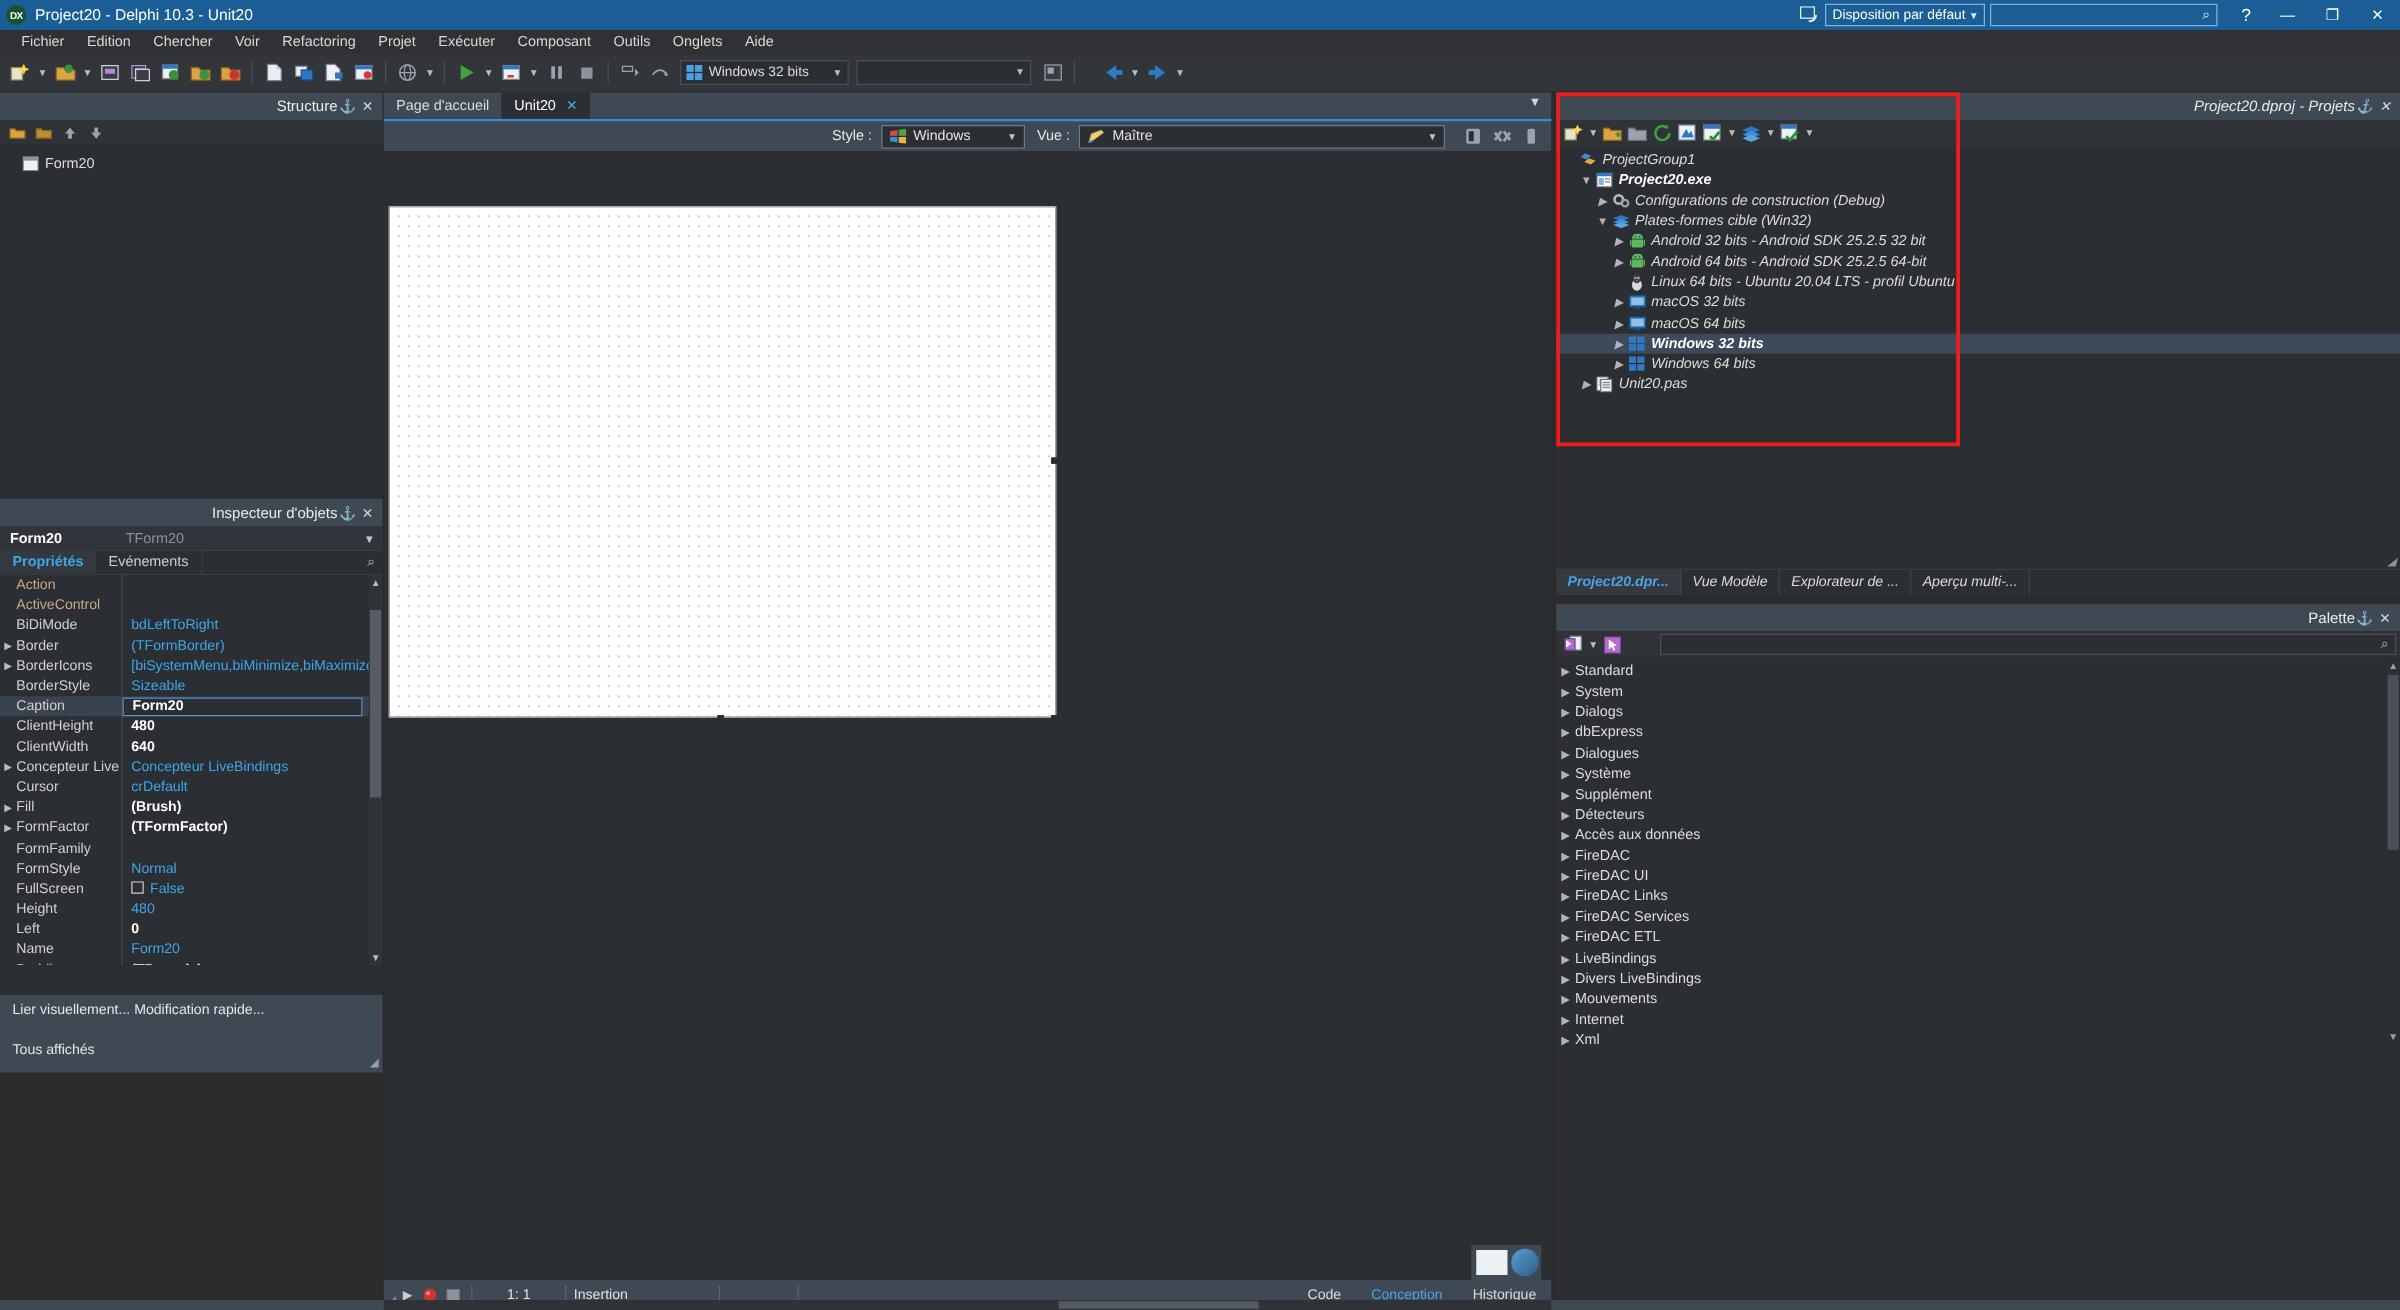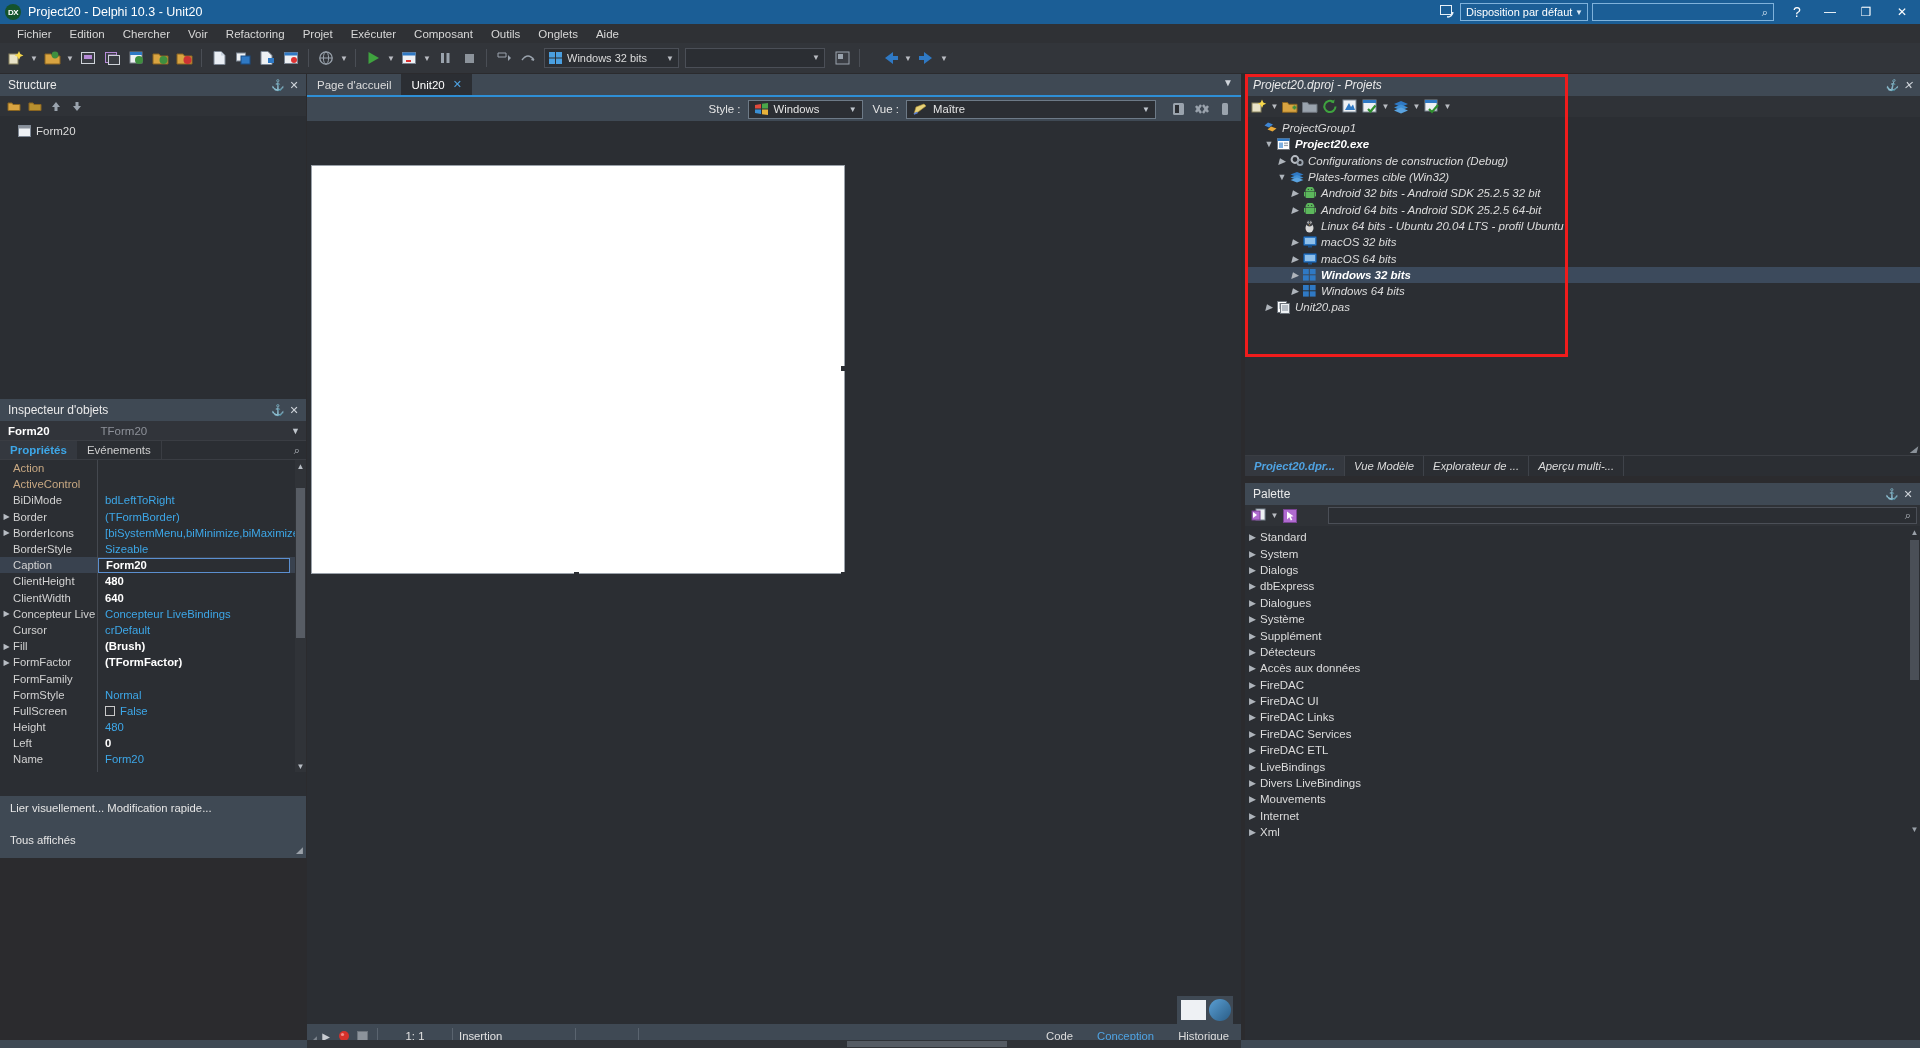--- a/index.html
+++ b/index.html
@@ -65,21 +65,21 @@
     position:relative;margin-left:6px;
   }
   .empty-combo .cb-arrow{position:absolute;right:4px;top:4px;color:#b9bcc2;font-size:8px;}
 
   
   .panel { position:absolute; background:#2b2e33; }
   .panel-head {
     height:22px; background:#3f4954; display:flex; align-items:center;
     padding:0 4px 0 8px; color:#eaeaea; font-size:12px;
   }
-  .panel-head .ph-title { flex:1; }
+  .panel-head .ph-title { flex:1;text-align:right; }
   .ph-btn { width:16px;height:18px;display:flex;align-items:center;justify-content:center;
             color:#cfd4da;font-size:11px; }
 
   
   #structure { left:0; top:74px; width:306px; height:325px; }
   .struct-toolbar { height:20px;background:#2f3237;display:flex;align-items:center;padding-left:4px; }
   .struct-tbtn { width:19px;height:18px;display:flex;align-items:center;justify-content:center;margin-right:2px; }
   .struct-tree { padding:6px 0 0 0; font-size:11.5px; }
   .struct-row { display:flex;align-items:center;height:17px;padding-left:18px;color:#dcdcdc; }
 
@@ -605,21 +605,21 @@
         <svg width="13" height="12" viewBox="0 0 13 12" style="margin-right:6px">
             <path d="M0 2 L6 1 L6 5.5 L0 5.5z" fill="#e04a3c"></path>
             <path d="M7 0.8 L13 0 L13 5.5 L7 5.5z" fill="#4aa64a"></path>
             <path d="M0 6.5 L6 6.5 L6 11 L0 10z" fill="#3a8fd4"></path>
             <path d="M7 6.5 L13 6.5 L13 12 L7 11.2z" fill="#e8b23a"></path>
           </svg>
         <span>Windows</span>
         <span class="cb-arrow">▼</span>
       </div>
       <span class="db-label">Vue :</span>
-      <div class="db-combo" style="width:250px">
+      <div class="db-combo" style="width:293px">
         <svg width="14" height="12" viewBox="0 0 14 12" style="margin-right:6px">
             <path d="M1 11 L3 4 L11 1 L13 3 L5 9z" fill="#e8d27a" stroke="#b09030" stroke-width=".6"></path>
             <path d="M1 11 L4.5 9.5" stroke="#5a7fd4" stroke-width="1.4"></path>
           </svg>
         <span>Maître</span>
         <span class="cb-arrow">▼</span>
       </div>
       <div class="db-icn">
         <svg width="15" height="14" viewBox="0 0 15 14">
             <rect x="2" y="1" width="11" height="12" rx="1.5" fill="#9aa3ad"></rect>

